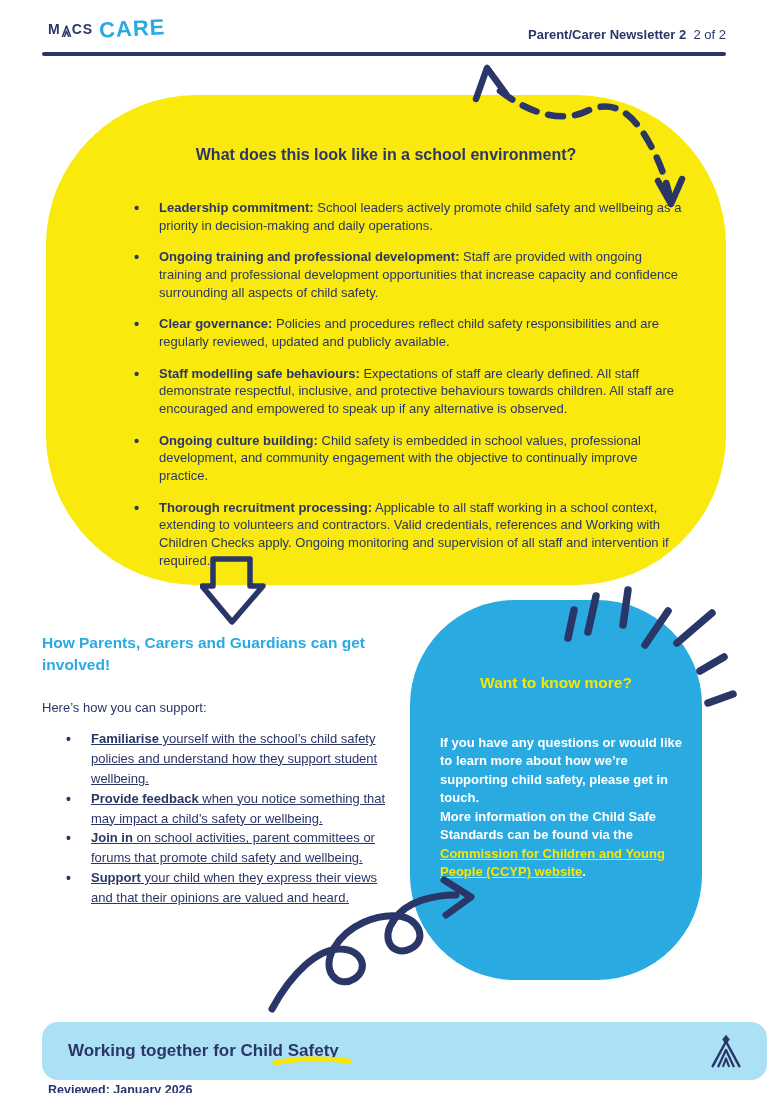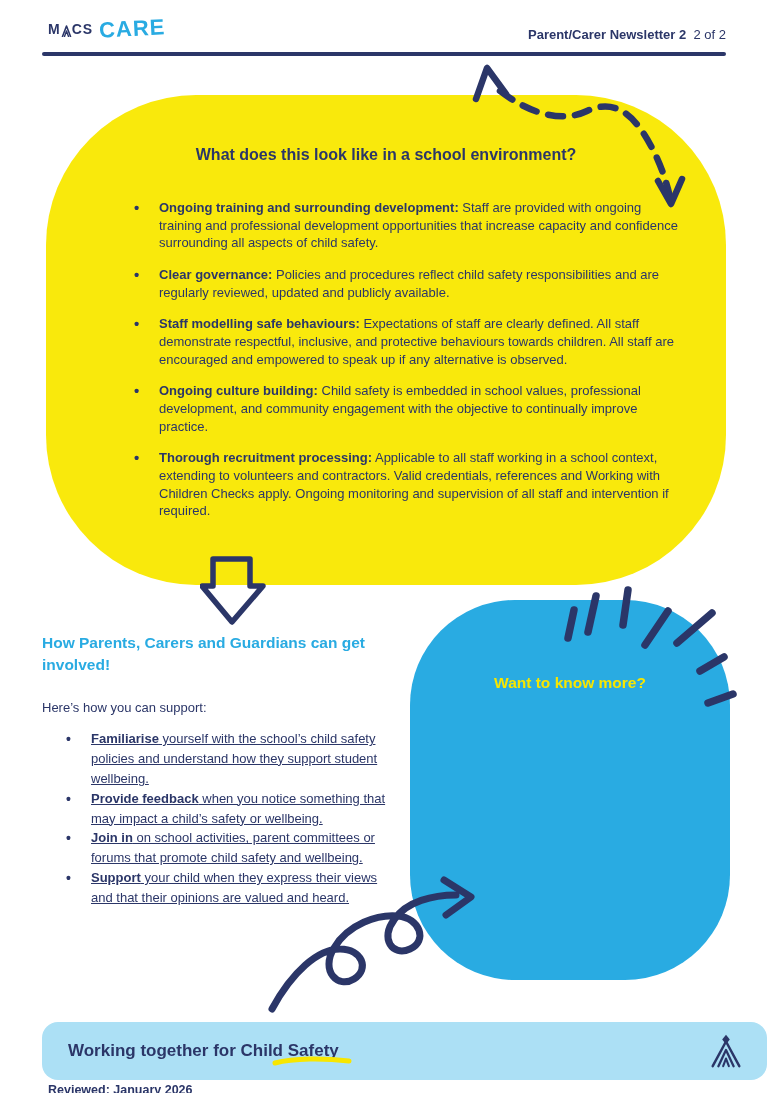--- a/index.html
+++ b/index.html
@@ -28,21 +28,21 @@
   .yellow-list li::before{content:"•";position:absolute;left:2px;top:-1px;font-size:15px;font-weight:700;}
   .lead{font-weight:800;}
   
   .involved-heading{position:absolute;left:42px;top:632px;width:370px;
                     font-size:15.5px;line-height:1.45;font-weight:800;color:var(--blue);}
   .involved-intro{position:absolute;left:42px;top:700px;font-size:13px;color:var(--navy);}
   .involved-list{position:absolute;left:64px;top:729px;width:322px;list-style:none;}
   .involved-list li{position:relative;padding-left:27px;font-size:13px;line-height:1.53;color:var(--navy);text-decoration:underline;}
   .involved-list li::before{content:"•";position:absolute;left:2px;top:0;font-size:14px;font-weight:700;}
   
-  .blue-blob{position:absolute;left:410px;top:600px;width:320px;height:380px;
+  .blue-blob{position:absolute;left:410px;top:600px;width:292px;height:380px;
              background:var(--blue);border-radius:105px;}
   .know-title{position:absolute;left:0;top:74px;width:100%;text-align:center;
               font-size:15.5px;font-weight:800;color:var(--linkyellow);}
   .know-para{position:absolute;left:30px;width:256px;font-size:13px;line-height:1.42;
              color:var(--white);font-weight:700;}
   .know-para.p1{top:134px;}
   .know-para.p2{top:208px;}
   .know-link{color:var(--linkyellow);text-decoration:underline;font-weight:700;cursor:pointer;}
   
   .banner{position:absolute;left:42px;top:1022px;width:725px;height:58px;
@@ -75,21 +75,22 @@
   </div>
   <div class="header-right">
     <b>Parent/Carer Newsletter 2</b>
     &nbsp;<span>2 of 2</span>
   </div>
   <div class="header-rule"></div>
 
   <div class="yellow-blob"></div>
   <div class="yellow-title">What does this look like in a school environment?</div>
   <ul class="yellow-list">
-    <li><span class="lead">Ongoing training and surrounding development:</span><span> Staff are provided with ongoing training and professional development opportunities that increase capacity and confidence surrounding all aspects of child safety.</span></li>
+    <li><span class="lead">Leadership commitment:</span><span> School leaders actively promote child safety and wellbeing as a priority in decision-making and daily operations.</span></li>
+    <li><span class="lead">Ongoing training and professional development:</span><span> Staff are provided with ongoing training and professional development opportunities that increase capacity and confidence surrounding all aspects of child safety.</span></li>
     <li><span class="lead">Clear governance:</span><span> Policies and procedures reflect child safety responsibilities and are regularly reviewed, updated and publicly available.</span></li>
     <li><span class="lead">Staff modelling safe behaviours:</span><span> Expectations of staff are clearly defined. All staff demonstrate respectful, inclusive, and protective behaviours towards children. All staff are encouraged and empowered to speak up if any alternative is observed.</span></li>
     <li><span class="lead">Ongoing culture building:</span><span> Child safety is embedded in school values, professional development, and community engagement with the objective to continually improve practice.</span></li>
     <li><span class="lead">Thorough recruitment processing:</span><span> Applicable to all staff working in a school context, extending to volunteers and contractors. Valid credentials, references and Working with Children Checks apply. Ongoing monitoring and supervision of all staff and intervention if required.</span></li>
   </ul>
 
   <svg class="doodle" style="left:450px;top:56px;" width="250" height="162" viewBox="0 0 250 162">
     <path class="stroke" stroke-width="6.5" d="M56,38 L37,12 L26,43"></path>
     <path class="stroke" stroke-width="6.5" stroke-dasharray="15 12" d="M50,35 C80,58 112,67 137,55 C167,41 186,62 201,90 C211,108 217,128 220,141"></path>
     <path class="stroke" stroke-width="6.5" d="M208,125 L221,148 L232,123"></path>
@@ -103,20 +104,24 @@
   <div class="involved-intro">Here’s how you can support:</div>
   <ul class="involved-list">
     <li><span class="lead">Familiarise</span><span> yourself with the school’s child safety policies and understand how they support student wellbeing.</span></li>
     <li><span class="lead">Provide feedback</span><span> when you notice something that may impact a child’s safety or wellbeing.</span></li>
     <li><span class="lead">Join in</span><span> on school activities, parent committees or forums that promote child safety and wellbeing.</span></li>
     <li><span class="lead">Support</span><span> your child when they express their views and that their opinions are valued and heard.</span></li>
   </ul>
 
   <div class="blue-blob">
     <div class="know-title">Want to know more?</div>
+    <div class="know-para p1">If you have any questions or would like to learn more about how we’re supporting child safety, please get in touch.</div>
+    <div class="know-para p2">
+      <span>More information on the Child Safe Standards can be found via the </span><a class="know-link">Commission for Children and Young People (CCYP) website</a><span>.</span>
+    </div>
   </div>
 
   <svg class="doodle" style="left:555px;top:580px;" width="213" height="135" viewBox="0 0 213 135">
     <line class="stroke" stroke-width="7.5" x1="13" y1="58" x2="19" y2="30"></line>
     <line class="stroke" stroke-width="7.5" x1="33" y1="52" x2="41" y2="16"></line>
     <line class="stroke" stroke-width="7.5" x1="68" y1="45" x2="73" y2="10"></line>
     <line class="stroke" stroke-width="7.5" x1="90" y1="65" x2="113" y2="31"></line>
     <line class="stroke" stroke-width="7.5" x1="122" y1="63" x2="157" y2="33"></line>
     <line class="stroke" stroke-width="7.5" x1="145" y1="91" x2="169" y2="77"></line>
     <line class="stroke" stroke-width="7.5" x1="153" y1="123" x2="178" y2="114"></line>

